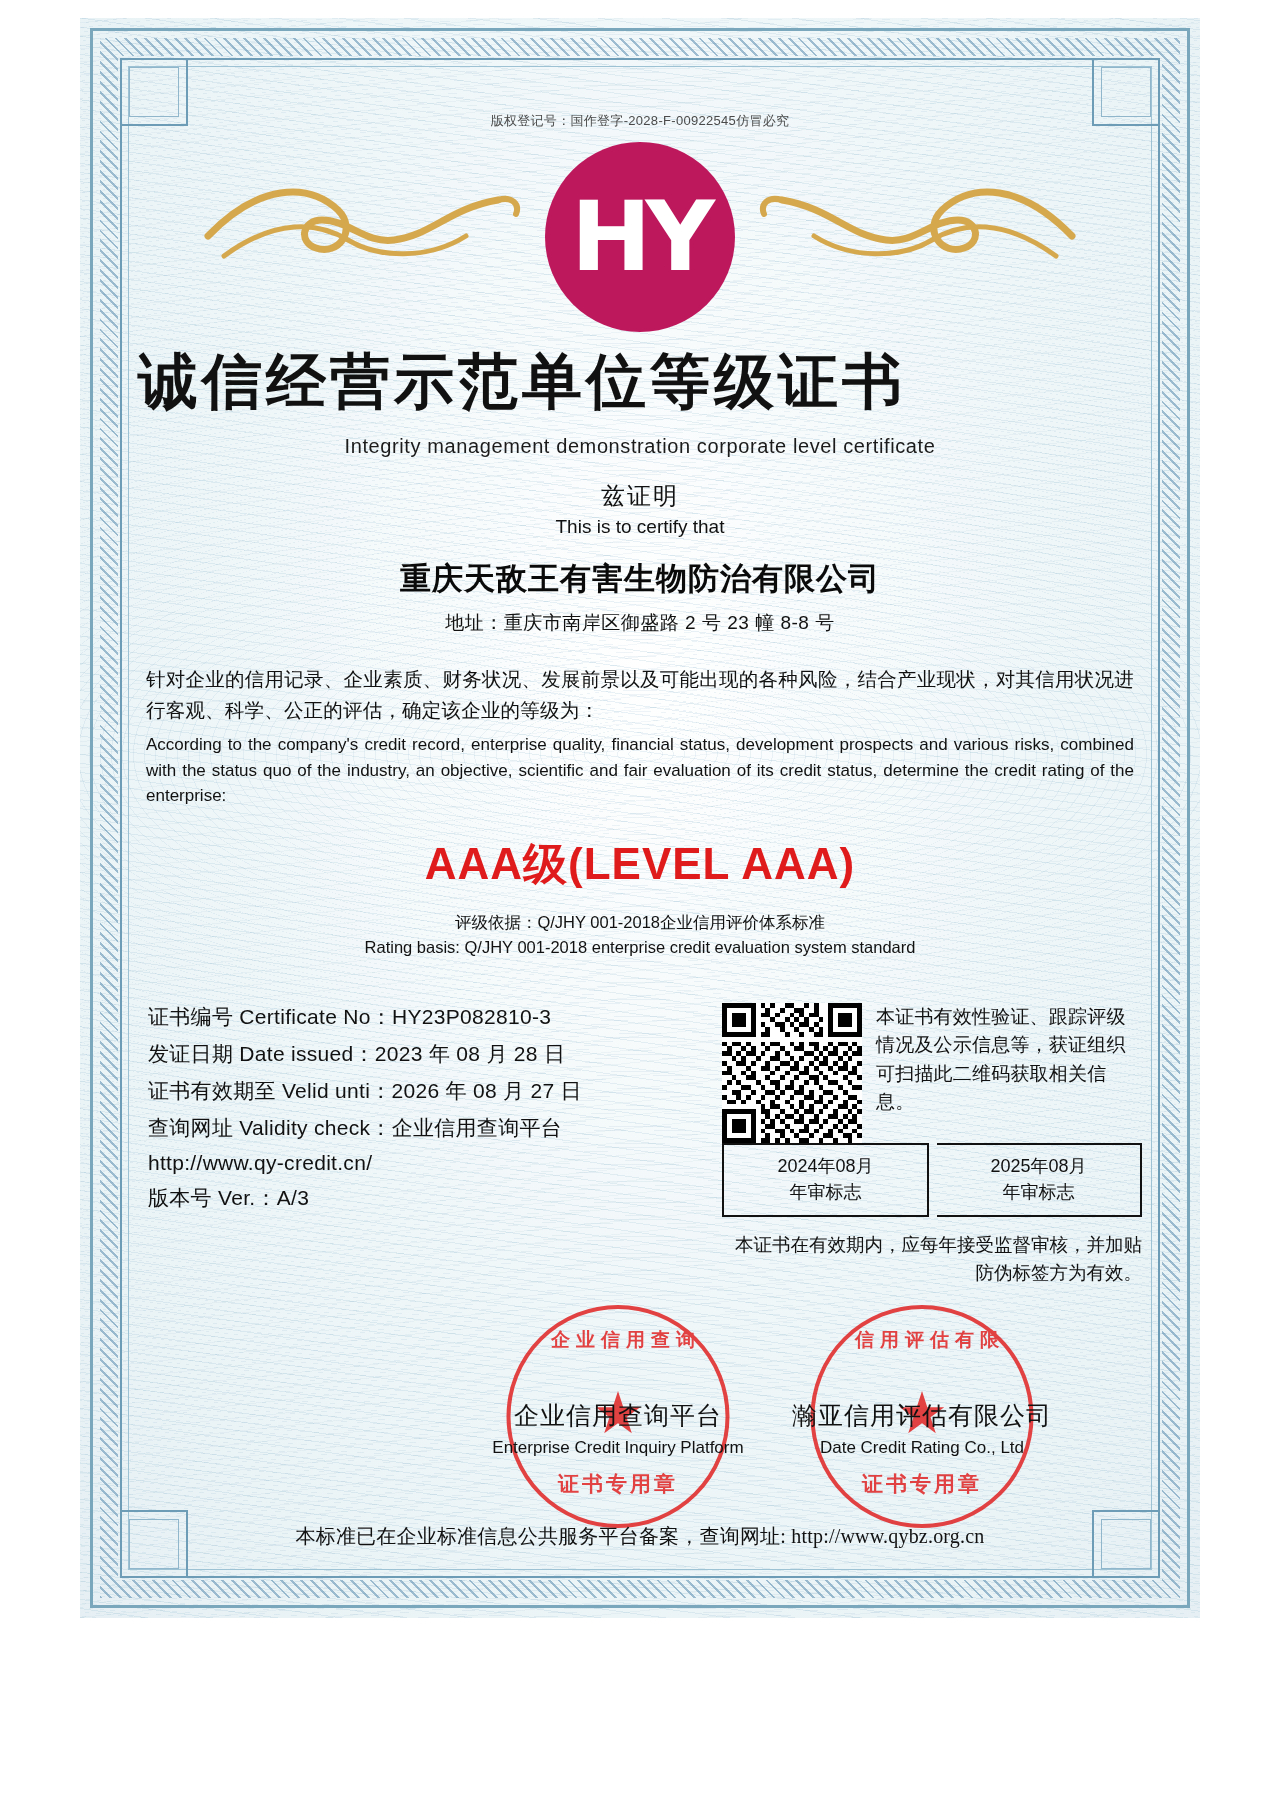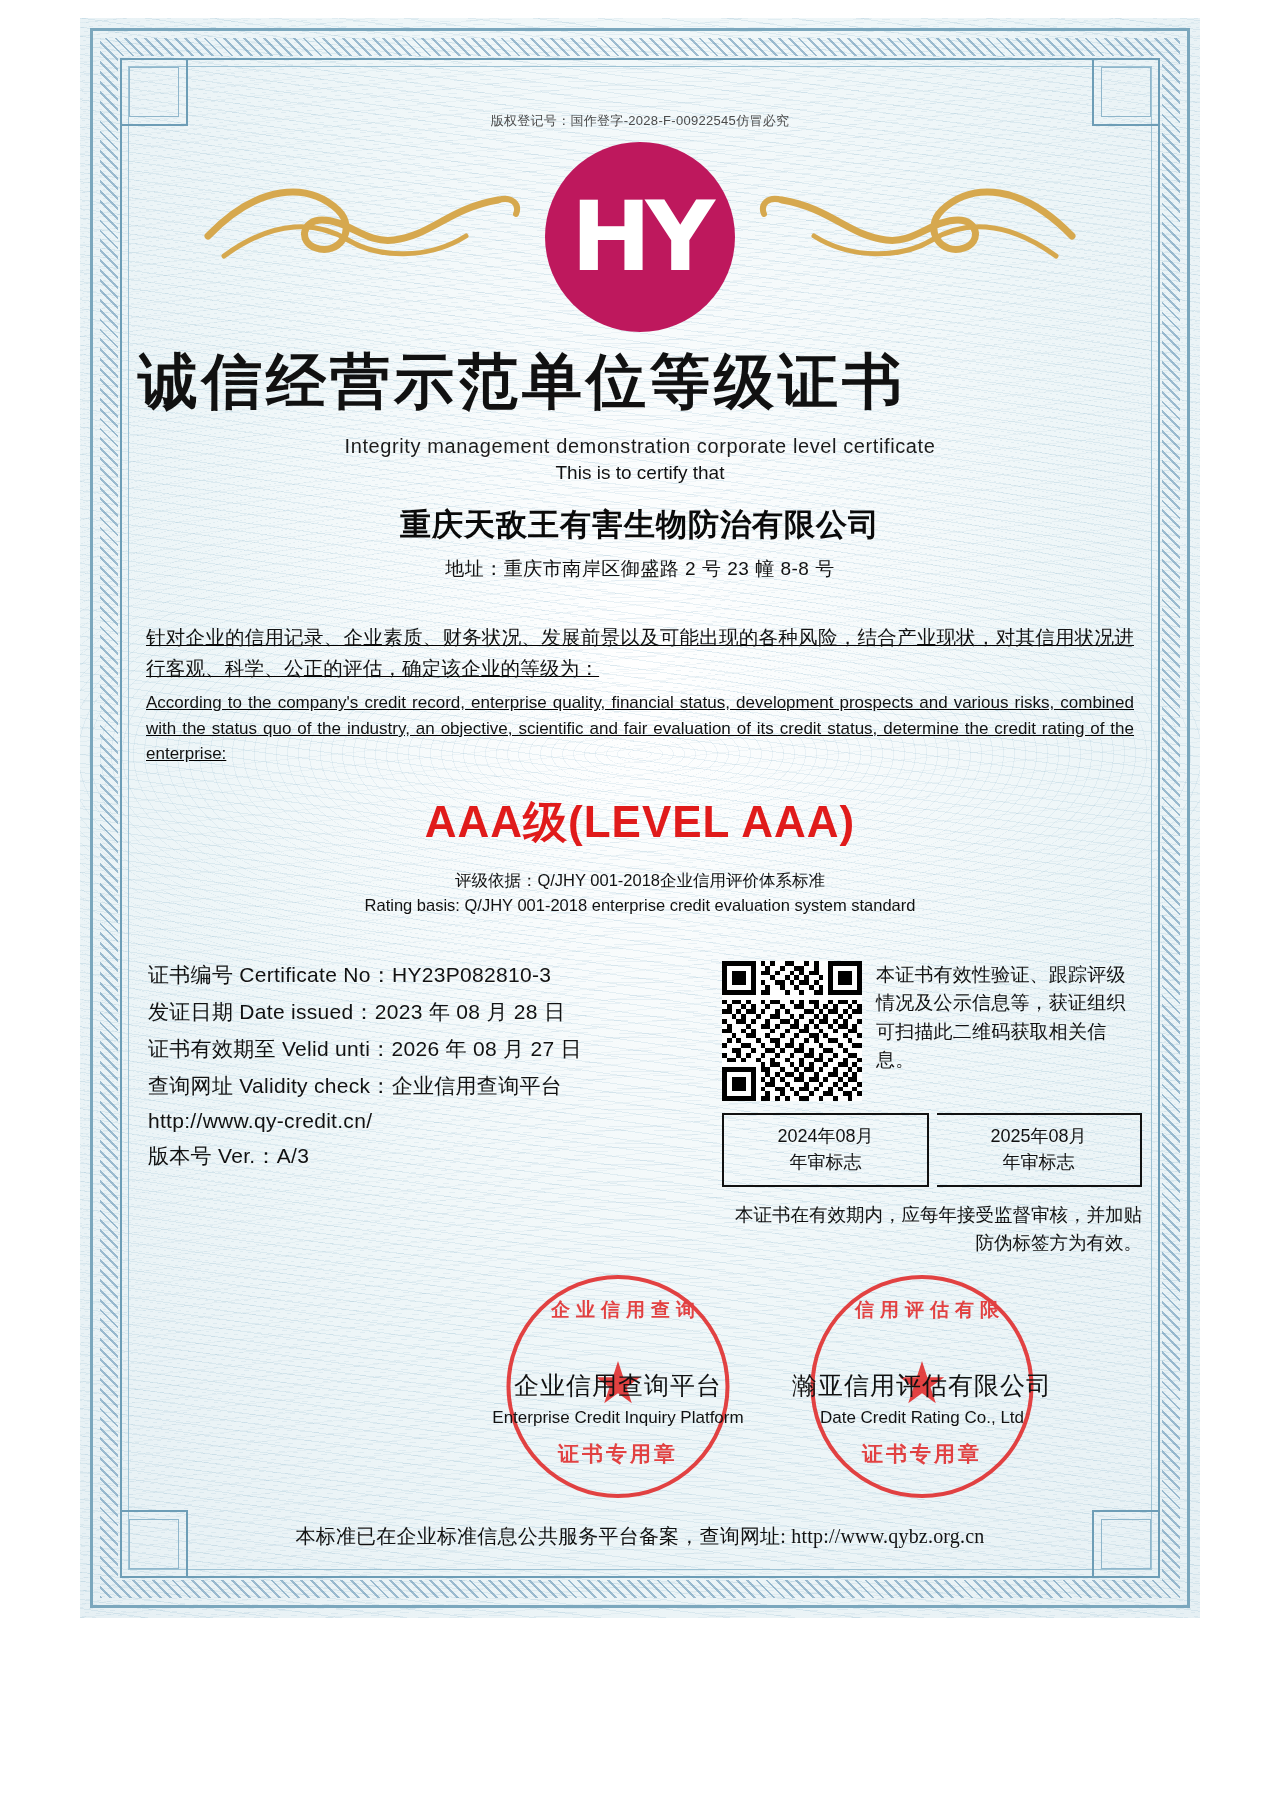--- a/index.html
+++ b/index.html
@@ -182,23 +182,22 @@
   }
   .company-line {
     text-align: center;
     font-size: 19px;
     color: #111;
     margin-top: 10px;
     letter-spacing: .5px;
   }
   
   .para {
-    margin-top: 40px;
+    margin-top: 28px;
     padding: 0 8px;
-    text-decoration: underline;
   }
   .para-cn {
     font-size: 19.5px;
     color: #111;
     line-height: 1.6;
     text-align: justify;
     letter-spacing: .2px;
   }
   .para-en {
     font-size: 17px;
@@ -259,21 +258,20 @@
   }
   .qr-note {
     font-size: 19px;
     color: #111;
     line-height: 1.5;
     padding-left: 14px;
     letter-spacing: .2px;
   }
   .stamps-row {
     display: flex;
-    margin-top: 12px;
     gap: 8px;
   }
   .year-box {
     flex: 1;
     border: 2px solid #111;
     text-align: center;
     padding: 8px 0 10px 0;
     font-size: 18px;
     color: #111;
     line-height: 1.45;
@@ -392,20 +390,21 @@
         <path d="M300 26 C 314 22, 322 30, 318 40" fill="none" stroke="currentColor" stroke-width="6" stroke-linecap="round"></path>
       </svg>
       <div class="logo-circle">
         <span class="logo-mark">HY</span>
       </div>
     </div>
 
     <div class="title-cn">诚信经营示范单位等级证书</div>
     <div class="title-en">Integrity management demonstration corporate level certificate</div>
 
+    <div class="certify-cn">兹证明</div>
     <div class="certify-en">This is to certify that</div>
 
     <div class="company">重庆天敌王有害生物防治有限公司</div>
     <div class="company-line">地址：重庆市南岸区御盛路 2 号 23 幢 8-8 号</div>
 
     <div class="para">
       <div class="para-cn">针对企业的信用记录、企业素质、财务状况、发展前景以及可能出现的各种风险，结合产业现状，对其信用状况进行客观、科学、公正的评估，确定该企业的等级为：</div>
       <div class="para-en">According to the company's credit record, enterprise quality, financial status, development prospects and various risks, combined with the status quo of the industry, an objective, scientific and fair evaluation of its credit status, determine the credit rating of the enterprise:</div>
     </div>
 

